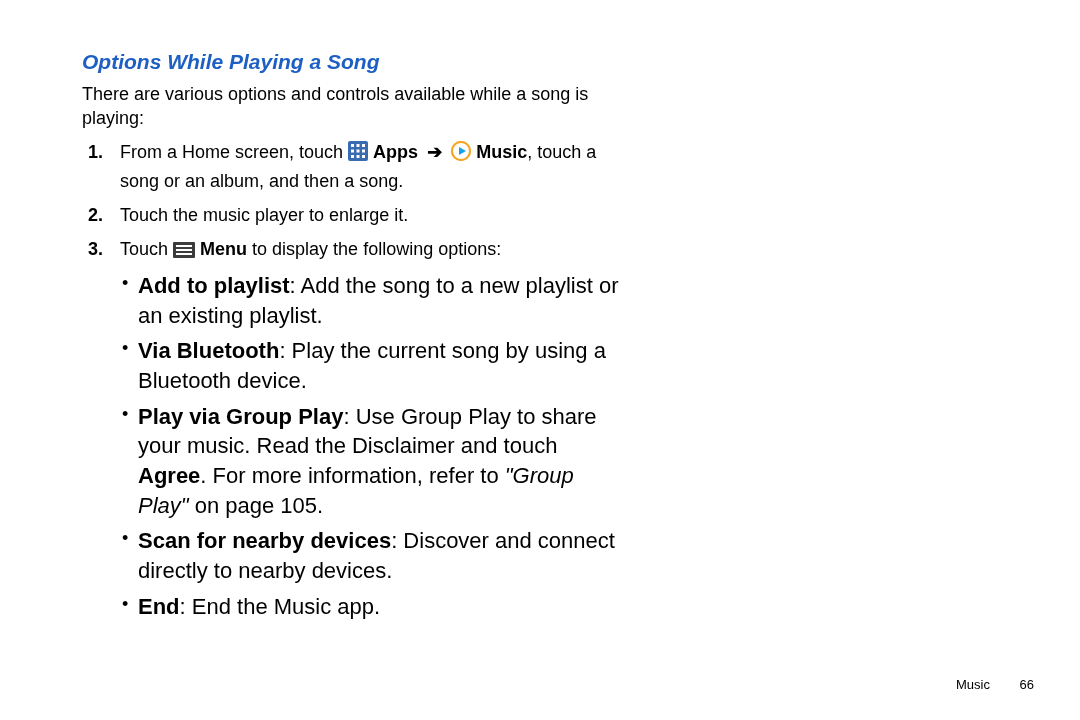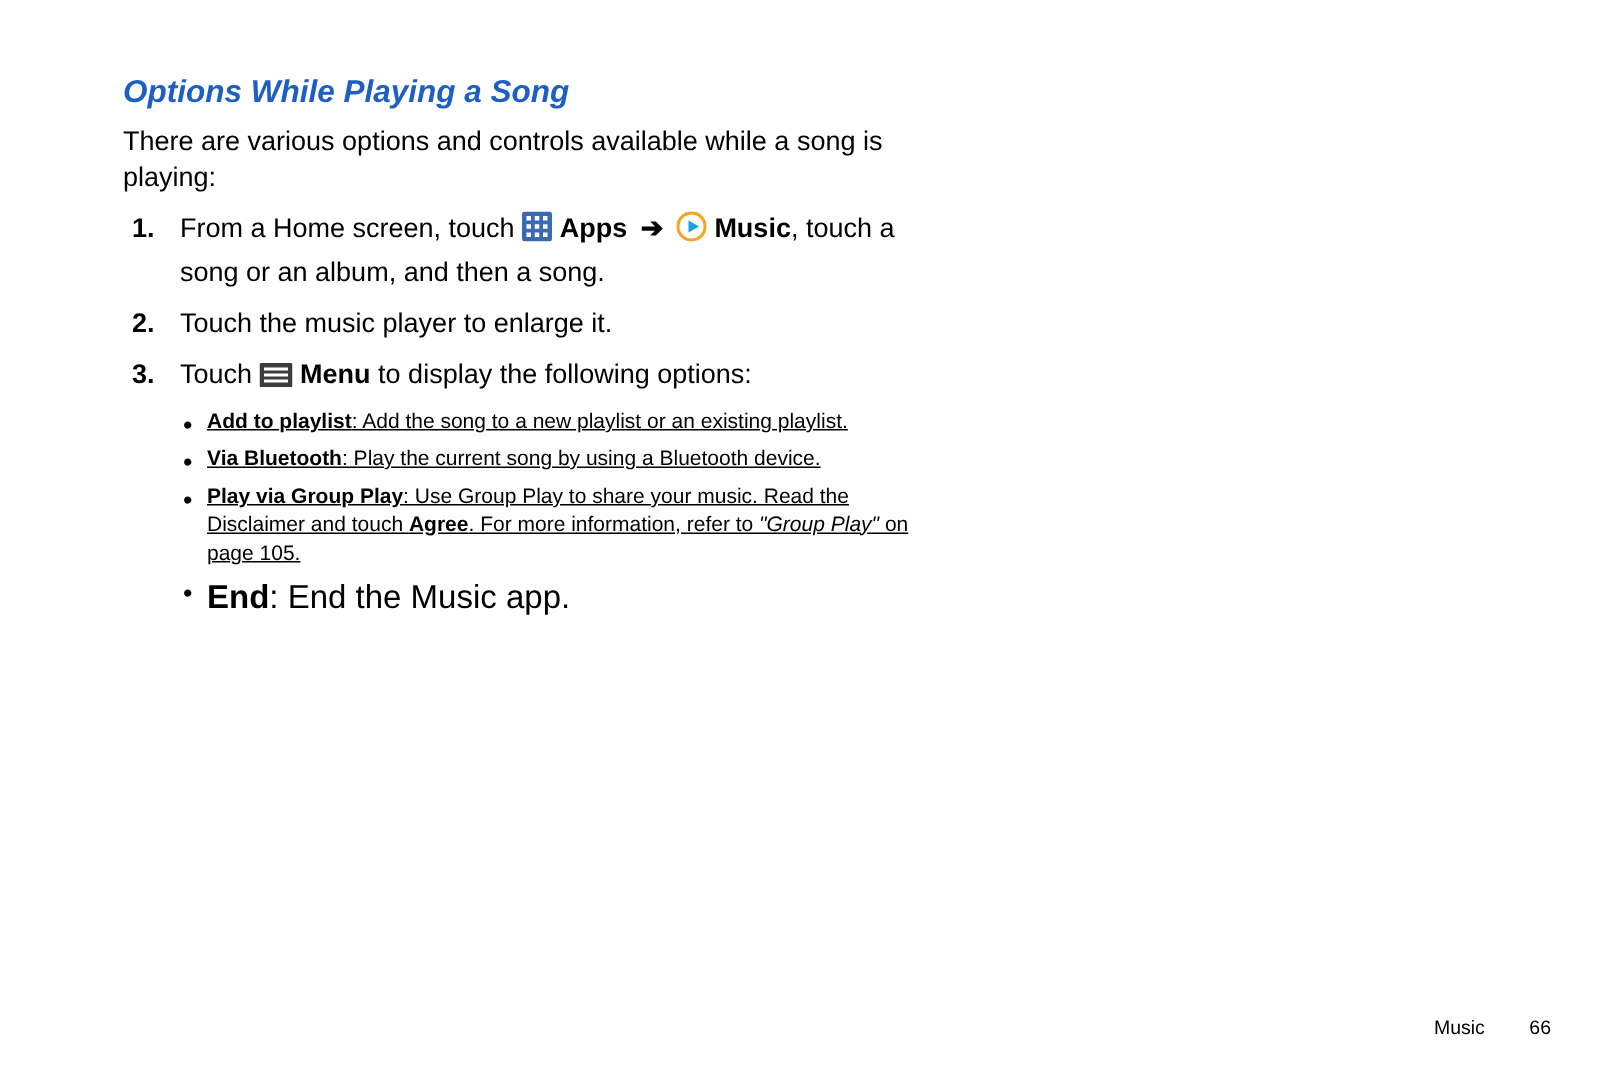--- a/index.html
+++ b/index.html
@@ -79,21 +79,21 @@
     line-height: 1.35;
     margin-top: 6px;
   }
   ul.bullets > li::before {
     content: "•";
     position: absolute;
     left: 2px;
     top: 0;
     font-size: 18px;
   }
-  ul.bullets .cond { font-size: 14px; text-decoration: underline; }
+  ul.bullets .cond { font-size: 22px; }
   .iref { font-style: italic; }
   .footer {
     position: absolute;
     bottom: 28px;
     right: 46px;
     font-size: 13px;
   }
   .footer .sec { margin-right: 26px; }
 </style>
 </head>
@@ -158,20 +158,23 @@
       <ul class="bullets">
         <li class="cond">
           <span class="b">Add to playlist</span><span>: Add the song to a new playlist or an existing playlist.</span>
         </li>
         <li class="cond">
           <span class="b">Via Bluetooth</span><span>: Play the current song by using a Bluetooth device.</span>
         </li>
         <li class="cond">
           <span class="b">Play via Group Play</span><span>: Use Group Play to share your music. Read the Disclaimer and touch </span><span class="b">Agree</span><span>. For more information, refer to </span><span class="iref">"Group Play"</span><span> on page 105.</span>
         </li>
+        <li class="cond">
+          <span class="b">Scan for nearby devices</span><span>: Discover and connect directly to nearby devices.</span>
+        </li>
         <li>
           <span class="b">End</span><span>: End the Music app.</span>
         </li>
       </ul>
     </li>
   </ol>
 
   <div class="footer">
     <span class="sec">Music</span>
     <span>66</span>

